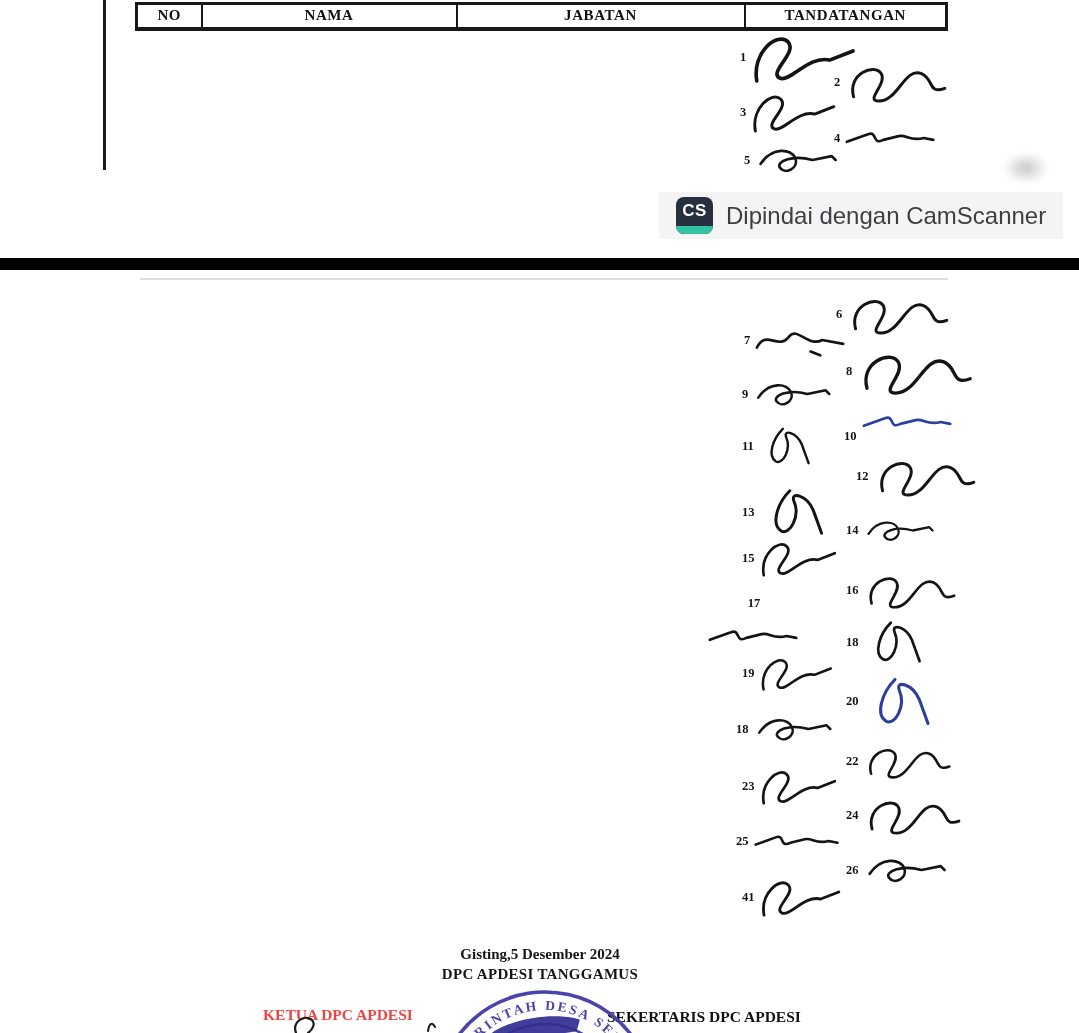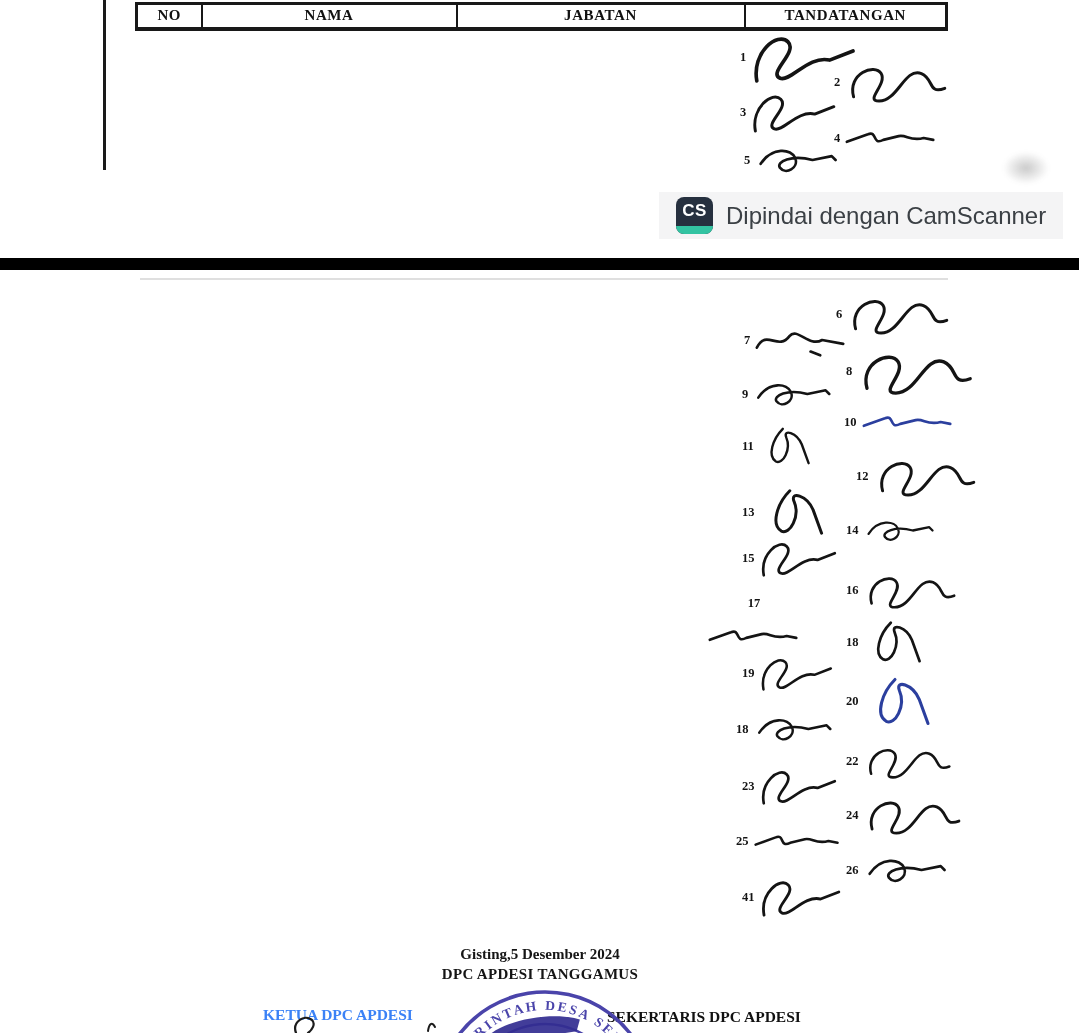--- a/index.html
+++ b/index.html
@@ -58,21 +58,21 @@
 
   
   .sig{position:absolute;display:flex;align-items:center;gap:3px;pointer-events:none;}
   .sig .num{font-family:"Liberation Serif",serif;font-weight:bold;font-size:12.5px;color:#141414;}
   .sig svg{display:block;overflow:visible;}
 
   
   .f-center{left:135px;width:810px;text-align:center;font-weight:bold;color:#151515;}
   .f-date{top:946px;font-size:15px;}
   .f-org{top:966px;font-size:15px;letter-spacing:.3px;}
-  .f-left{left:263px;top:1006px;font-size:15.5px;font-weight:bold;color:#3b82f6;}
+  .f-left{left:263px;top:1006px;font-size:15.5px;font-weight:bold;color:#ef4444;}
   .f-right{left:607px;top:1008px;font-size:15.5px;font-weight:bold;color:#111;}
   .stamp{left:408px;top:983px;width:280px;height:50px;overflow:hidden;}
   .ketua-sig{left:268px;top:1014px;width:200px;height:19px;overflow:hidden;}
 </style>
 </head>
 <body>
 
 <div class="abs edge-line"></div>
 
 <table class="roster abs" id="table1">
@@ -165,21 +165,21 @@
       <svg width="120" height="55" viewBox="0 0 100 44">
         <path d="M10,36 C4,14 30,4 36,14 C42,24 20,40 34,40 C52,40 58,8 74,14 C86,19 80,34 96,28" fill="none" stroke="#141414" stroke-width="2.8" stroke-linecap="round" stroke-linejoin="round"></path>
       </svg>
     </div>
     <div class="sig" style="left: 742px; top: 373px;">
       <span class="num">9</span>
       <svg width="91" height="42" viewBox="0 0 100 44">
         <path d="M8,26 C20,8 40,10 44,20 C48,30 34,38 28,30 C24,24 40,16 62,22 L82,18 L86,22" fill="none" stroke="#141414" stroke-width="2.8" stroke-linecap="round" stroke-linejoin="round"></path>
       </svg>
     </div>
-    <div class="sig" style="left: 844px; top: 400px;">
+    <div class="sig" style="left: 844px; top: 400px; align-items: flex-end;">
       <span class="num">10</span>
       <svg width="96" height="44" viewBox="0 0 100 44">
         <path d="M4,26 L26,18 C36,14 30,30 42,24 L58,20 C66,18 70,26 84,22 L94,24" fill="none" stroke="#2b3f9e" stroke-width="2.8" stroke-linecap="round" stroke-linejoin="round"></path>
       </svg>
     </div>
     <div class="sig" style="left: 742px; top: 426px; align-items: center;">
       <span class="num">11</span>
       <svg width="86" height="40" viewBox="0 0 100 44">
         <path d="M30,2 C18,14 12,34 22,40 C30,44 40,26 34,12 C30,2 46,6 52,20 L60,42" fill="none" stroke="#141414" stroke-width="2.8" stroke-linecap="round" stroke-linejoin="round"></path>
       </svg>

